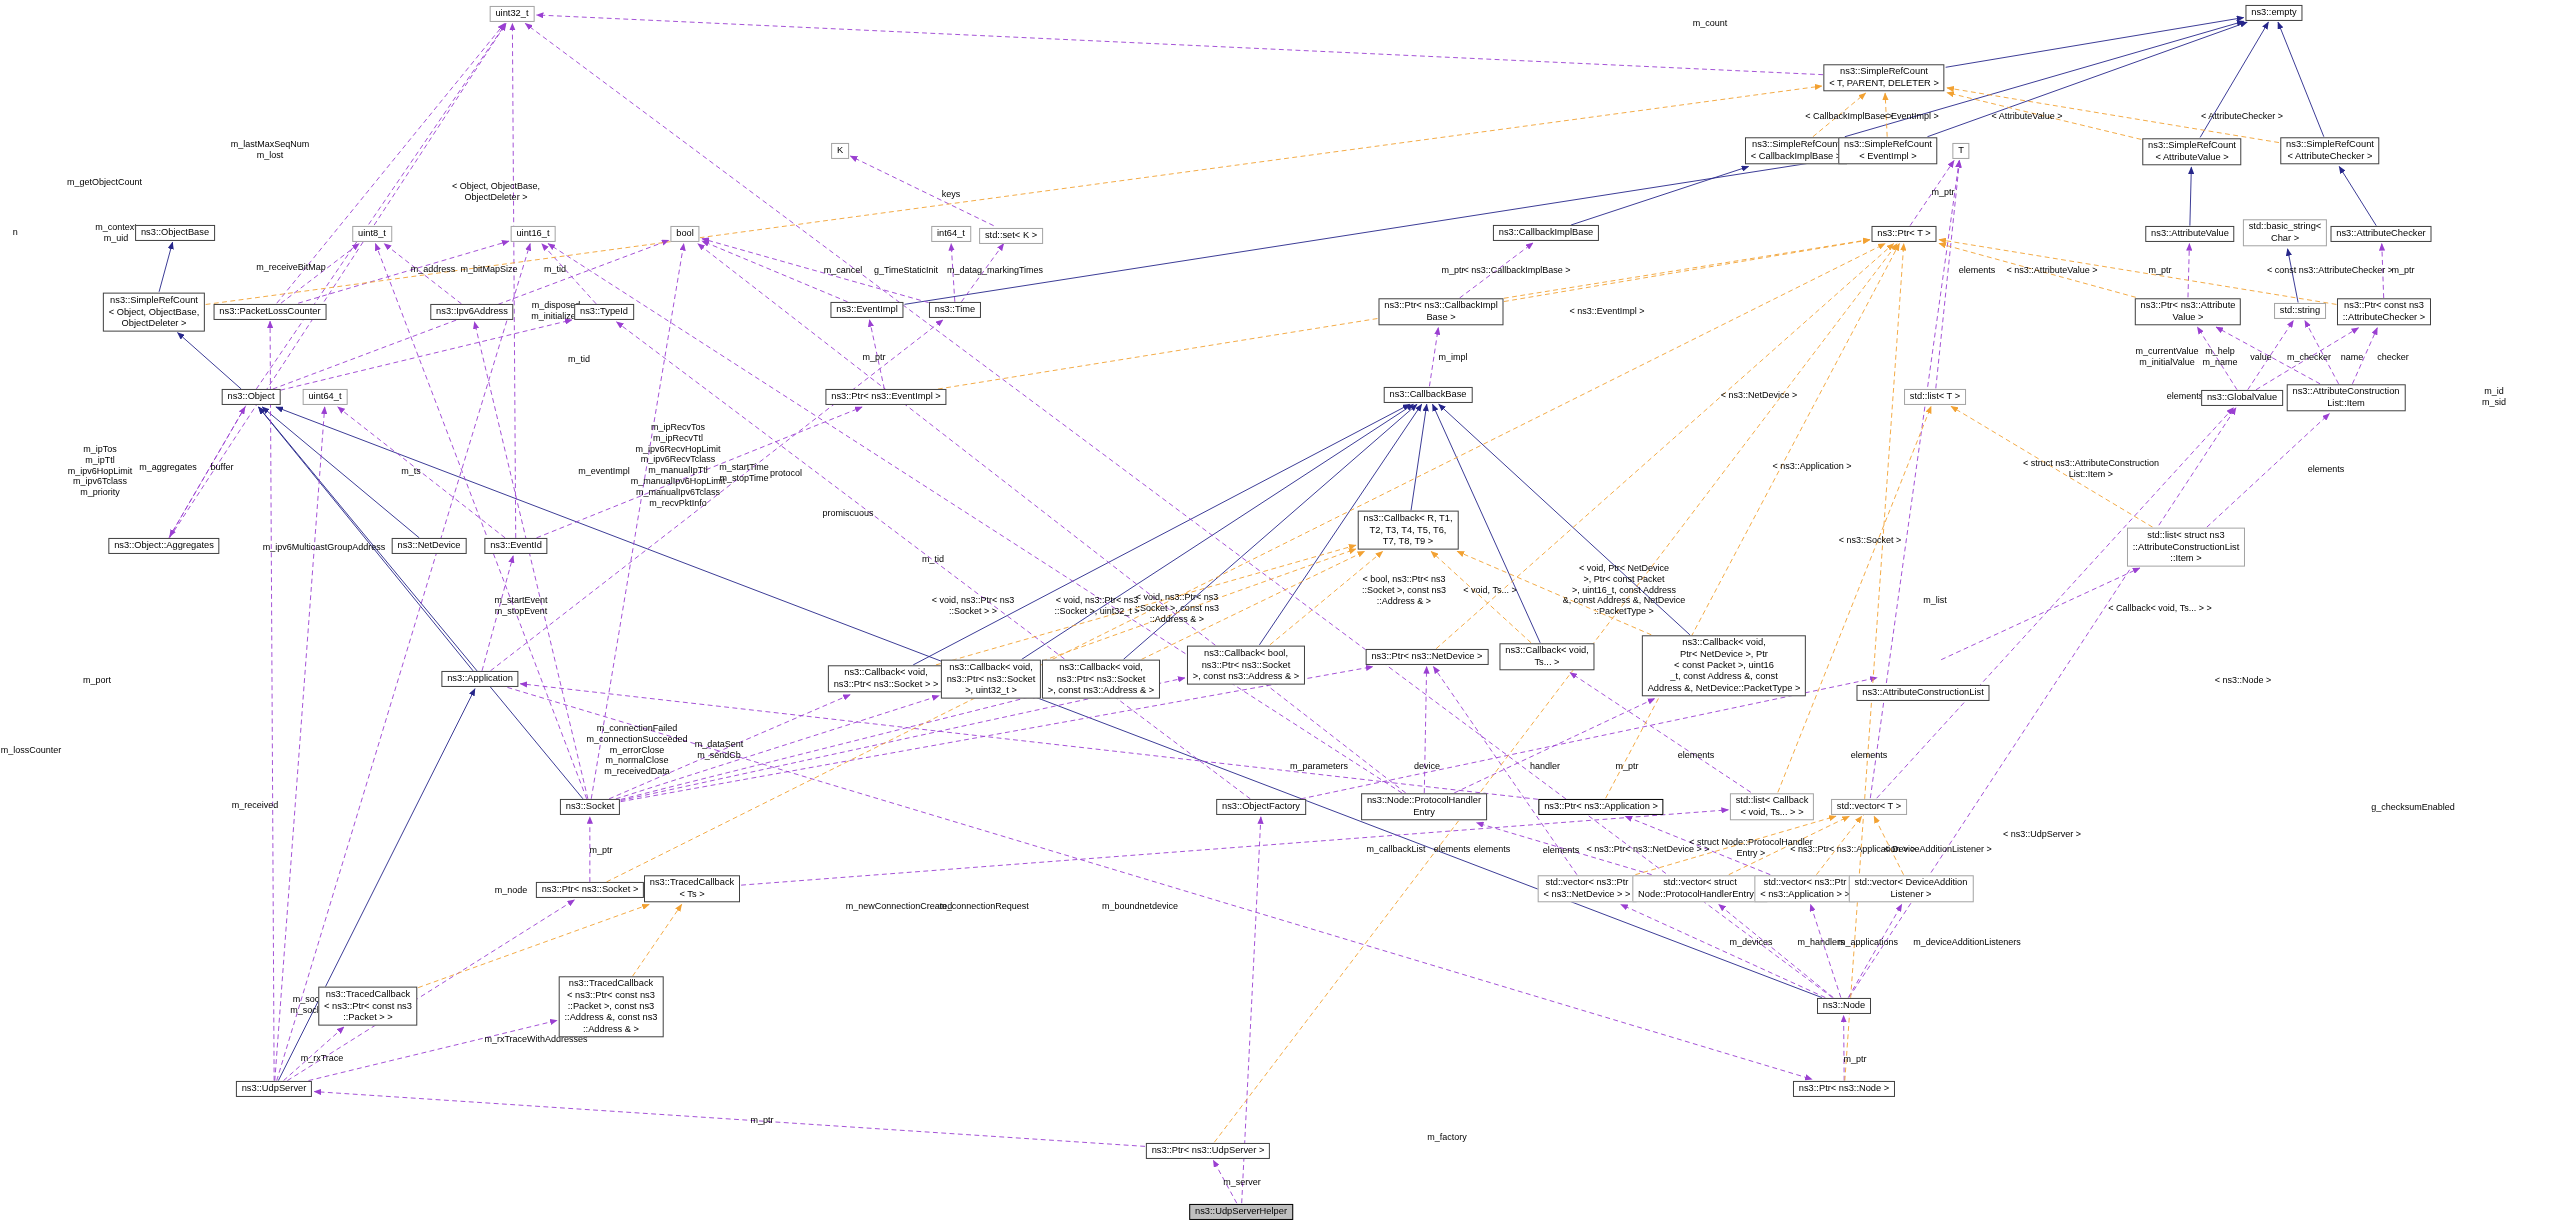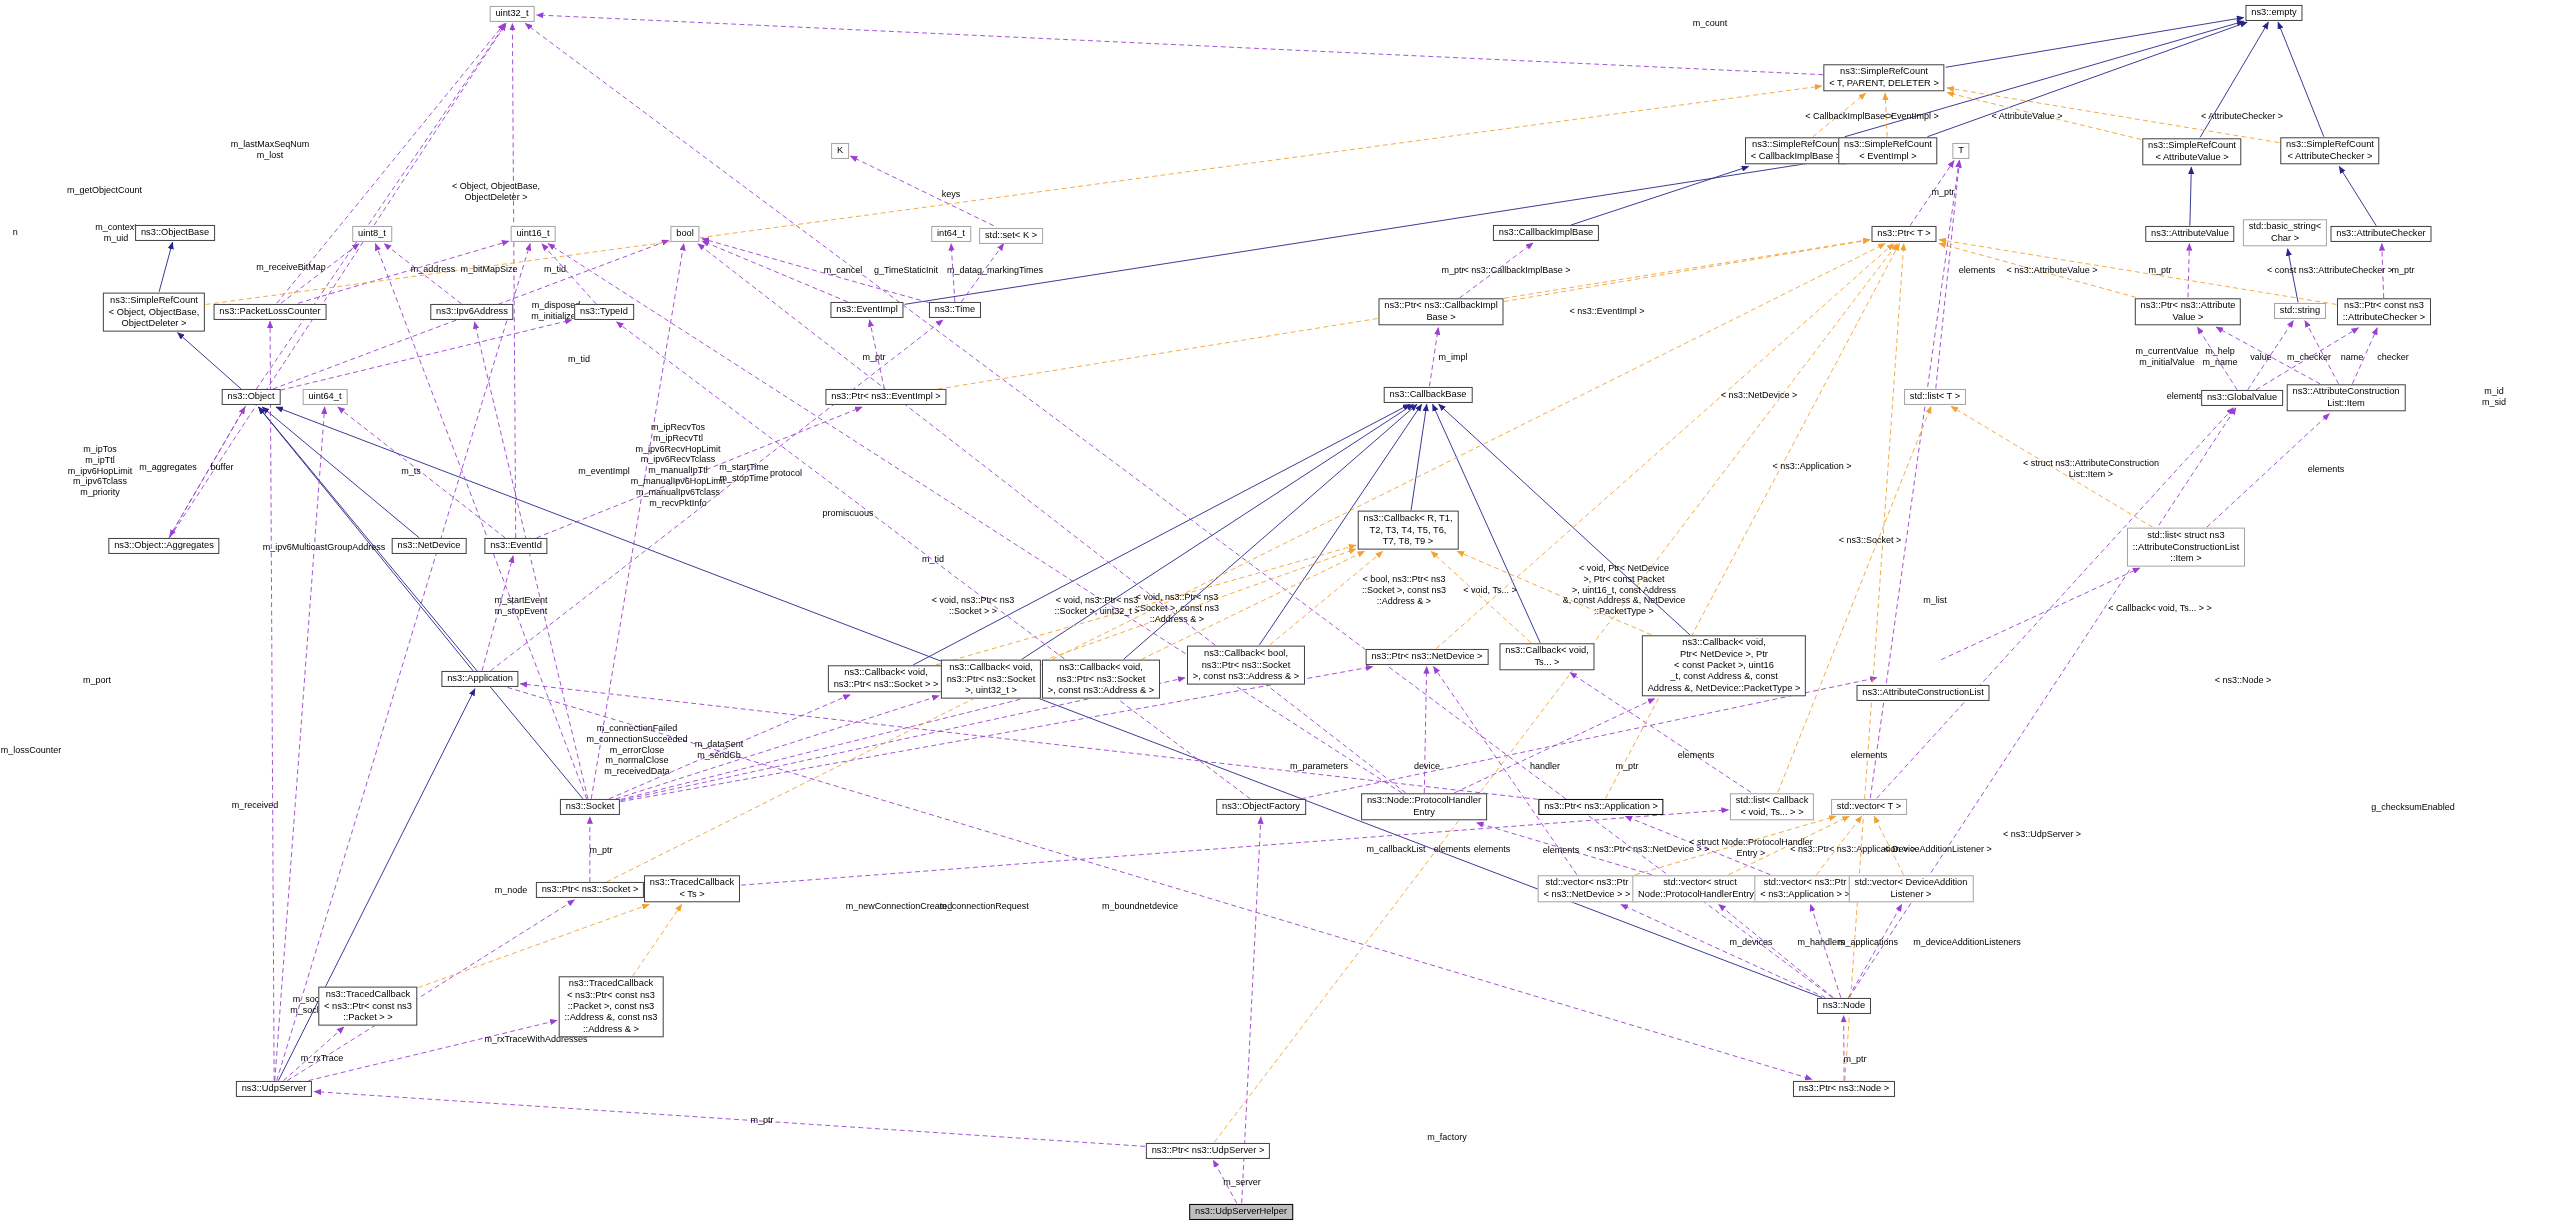--- a/index.html
+++ b/index.html
@@ -286,21 +286,21 @@
     <div class="elabel" style="left: 97px; top: 680px;">m_port</div>
     <div class="elabel" style="left: 255px; top: 805px;">m_received</div>
     <div class="elabel" style="left: 322px; top: 1058px;">m_rxTrace</div>
     <div class="elabel" style="left: 536px; top: 1039px; text-align: right;">m_rxTraceWithAddresses</div>
     <div class="elabel" style="left: 312px; top: 1005px;">m_socket
 m_socket6</div>
     <div class="elabel" style="left: 270px; top: 150px;">m_lastMaxSeqNum
 m_lost</div>
     <div class="elabel" style="left: 291px; top: 267px;">m_receiveBitMap</div>
     <div class="elabel" style="left: 489px; top: 269px;">m_bitMapSize</div>
-    <div class="elabel" style="left: 85px; top: 190px; padding-left: 39px;">m_getObjectCount</div>
+    <div class="elabel" style="left: 85px; top: 182px; padding-left: 39px;">m_getObjectCount</div>
     <div class="elabel" style="left: 116px; top: 233px;">m_context
 m_uid</div>
     <div class="elabel" style="left: 15.2px; top: 232px;">n</div>
     <div class="elabel" style="left: 222px; top: 467px;">buffer</div>
     <div class="elabel" style="left: 168px; top: 467px;">m_aggregates</div>
     <div class="elabel" style="left: 555px; top: 269px;">m_tid</div>
     <div class="elabel" style="left: 579px; top: 359px;">m_tid</div>
     <div class="elabel" style="left: 933px; top: 559px;">m_tid</div>
     <div class="elabel" style="left: 556px; top: 311px;">m_disposed
 m_initialized</div>

